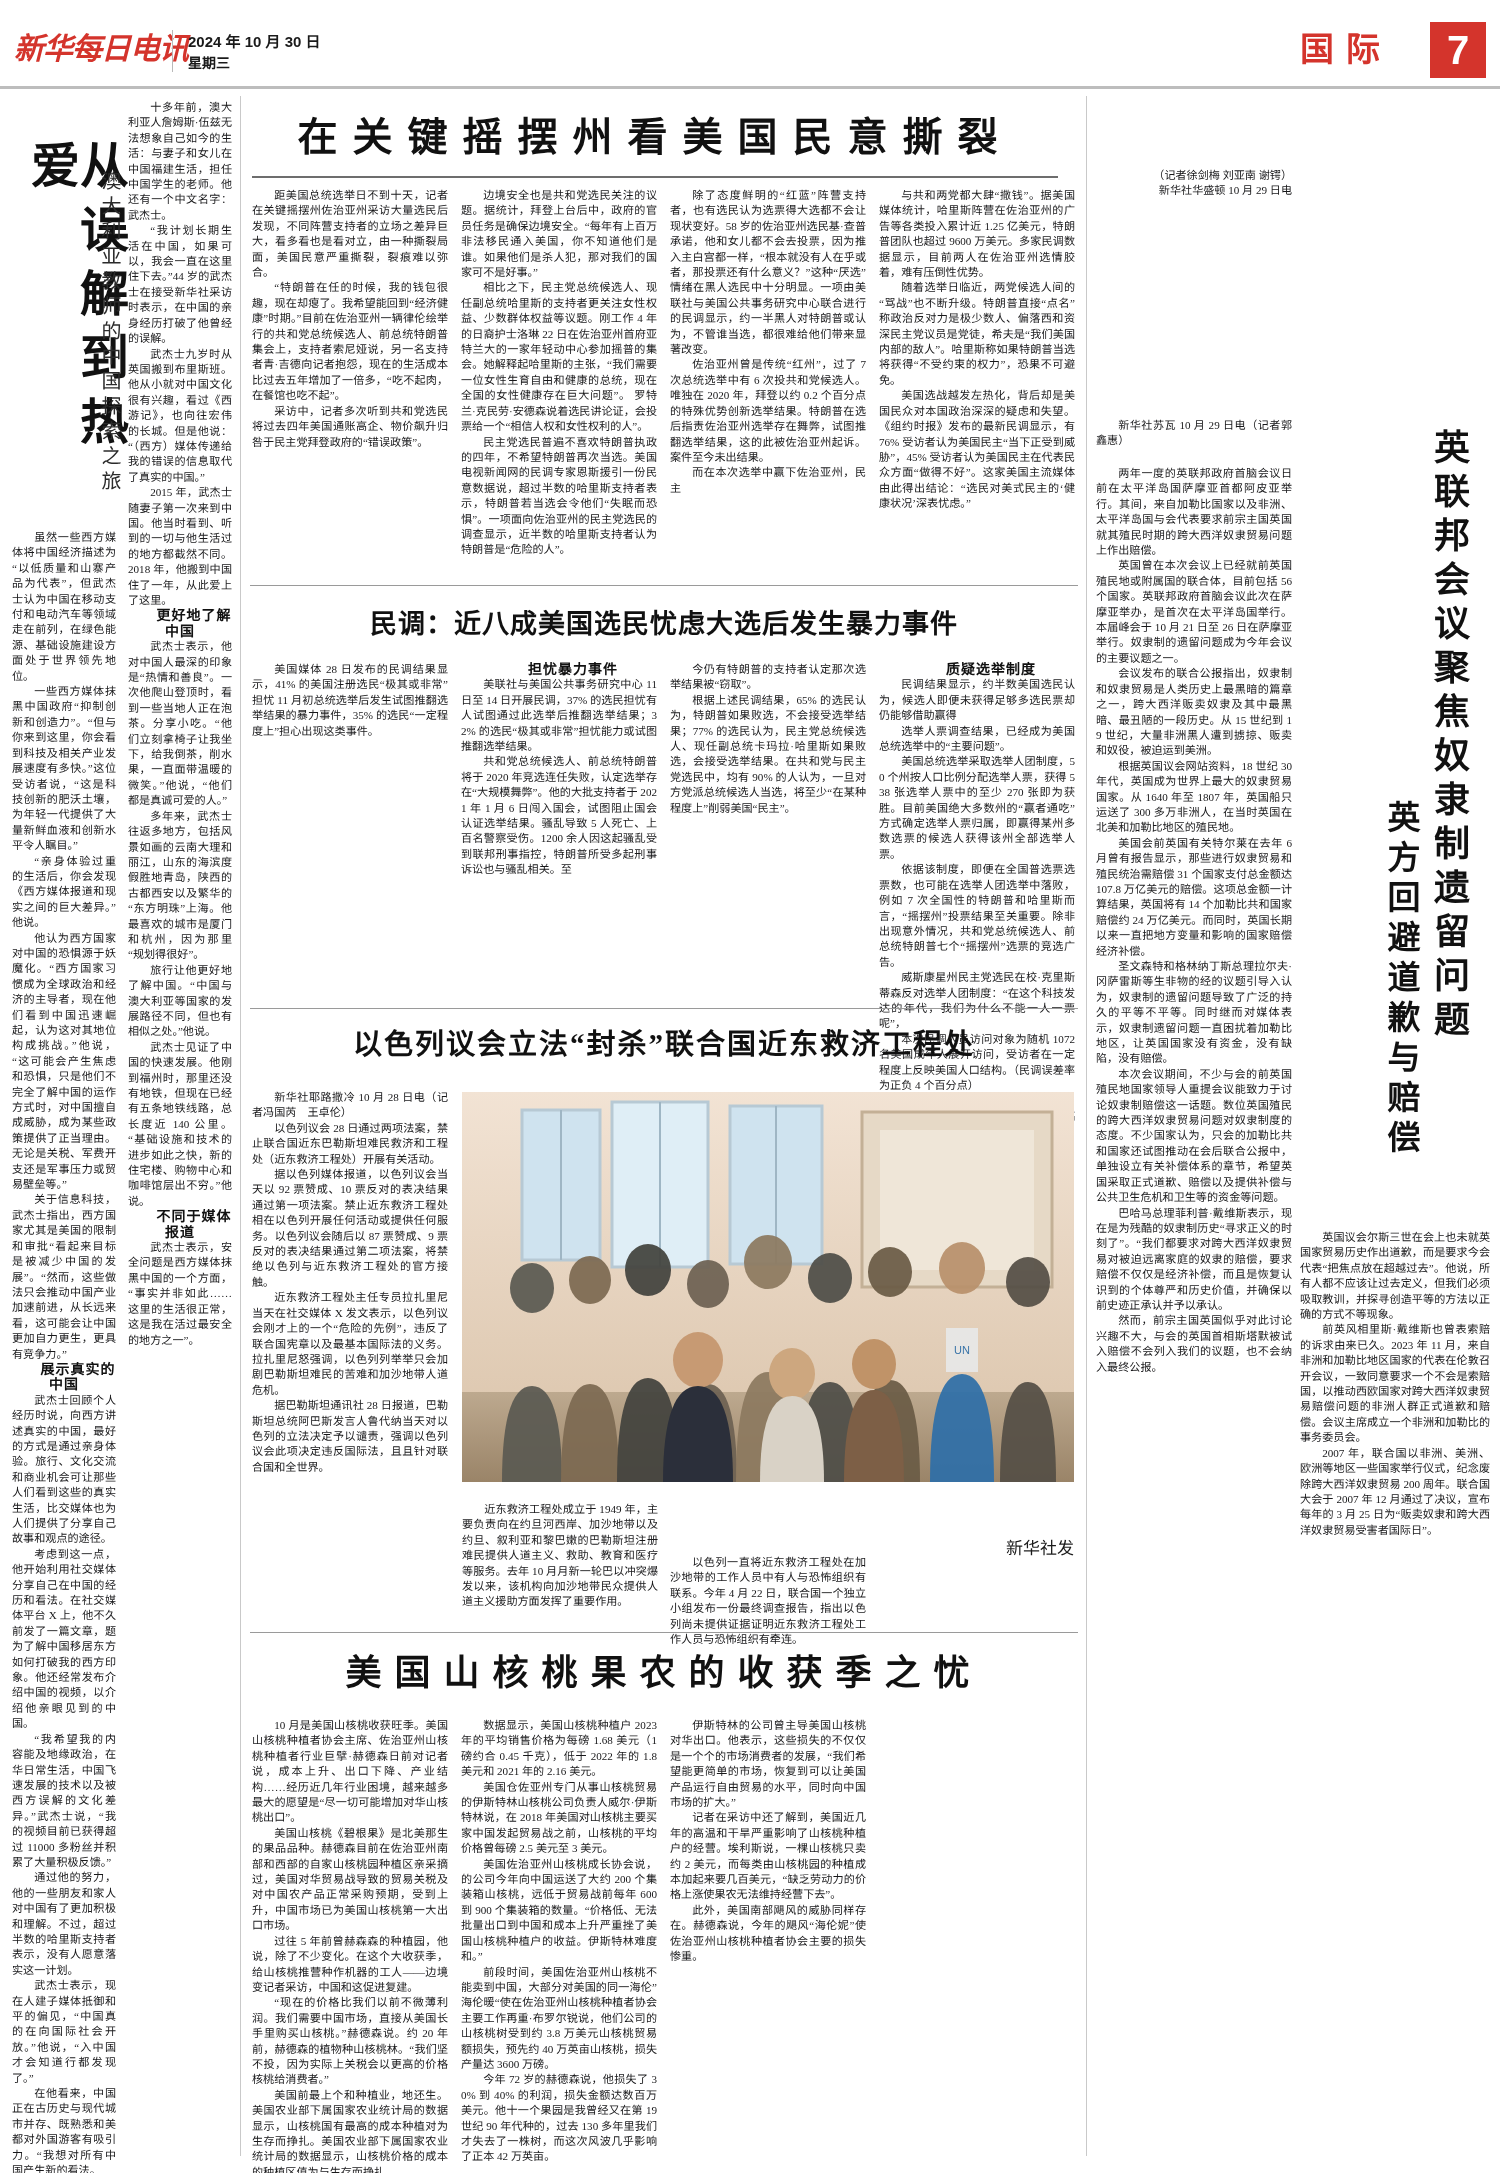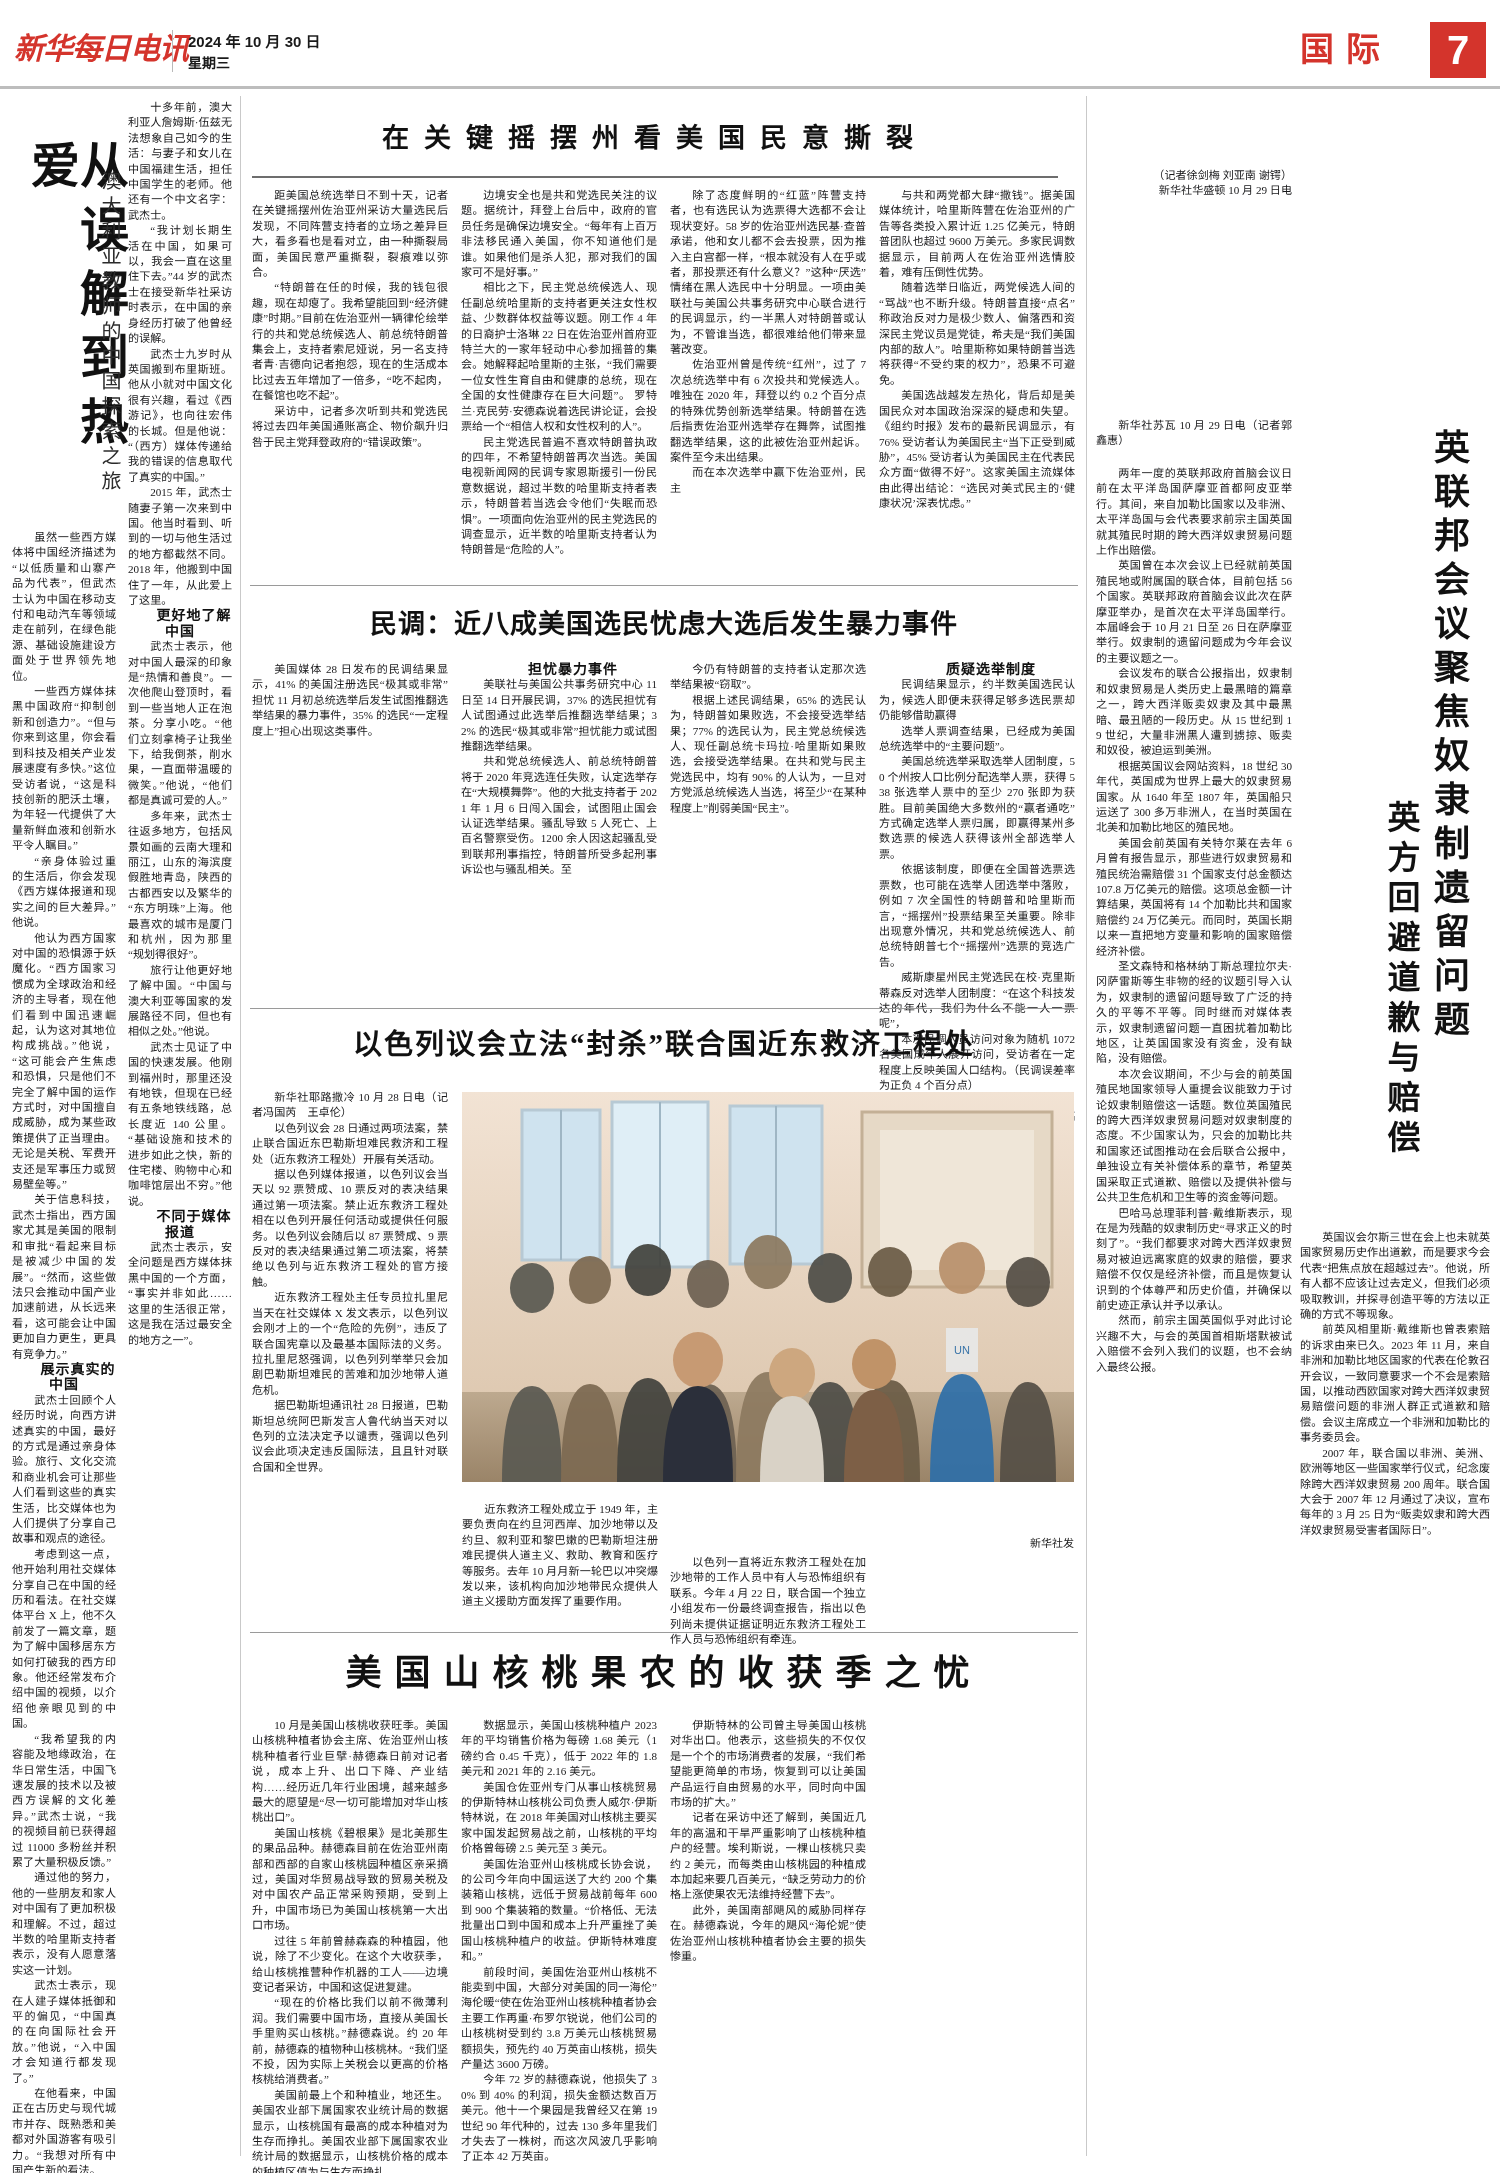--- a/index.html
+++ b/index.html
@@ -74,37 +74,37 @@
     font-family:"Liberation Sans","DejaVu Sans",sans-serif;
   }
   .vhead-r{font-size:36px;letter-spacing:8px;line-height:1;font-weight:bold;}
   .vhead-r2{font-size:33px;letter-spacing:7px;line-height:1;font-weight:bold;}
 
   
   .hhead{
     position:absolute;text-align:center;color:#111;
     font-family:"Liberation Serif","DejaVu Serif",serif;font-weight:bold;
   }
-  .h-main{font-size:27px;letter-spacing:15px;}
+  .h-main{font-size:40px;letter-spacing:15px;}
   .h-2{font-size:27px;letter-spacing:1px;}
   .h-3{font-size:29px;letter-spacing:2px;}
   .h-4{font-size:36px;letter-spacing:13px;}
 
   
   .photo{
     position:absolute;overflow:hidden;background:#4d7c0f;
   }
   .caption{
     position:absolute;
     font-family:"Liberation Serif","DejaVu Serif",serif;
     font-size:11.2px;line-height:16px;color:#1a1a1a;text-align:justify;
     word-break:break-all;
   }
   .credit{
-    position:absolute;font-size:11px;color:#1a1a1a;text-align:right;
+    position:absolute;font-size:17px;color:#1a1a1a;text-align:right;
     font-family:"Liberation Serif","DejaVu Serif",serif;
   }
 </style>
 </head>
 <body>
 
 <div class="page">
 
   <div class="masthead">
     <div class="mh-logo">新华每日电讯</div>

